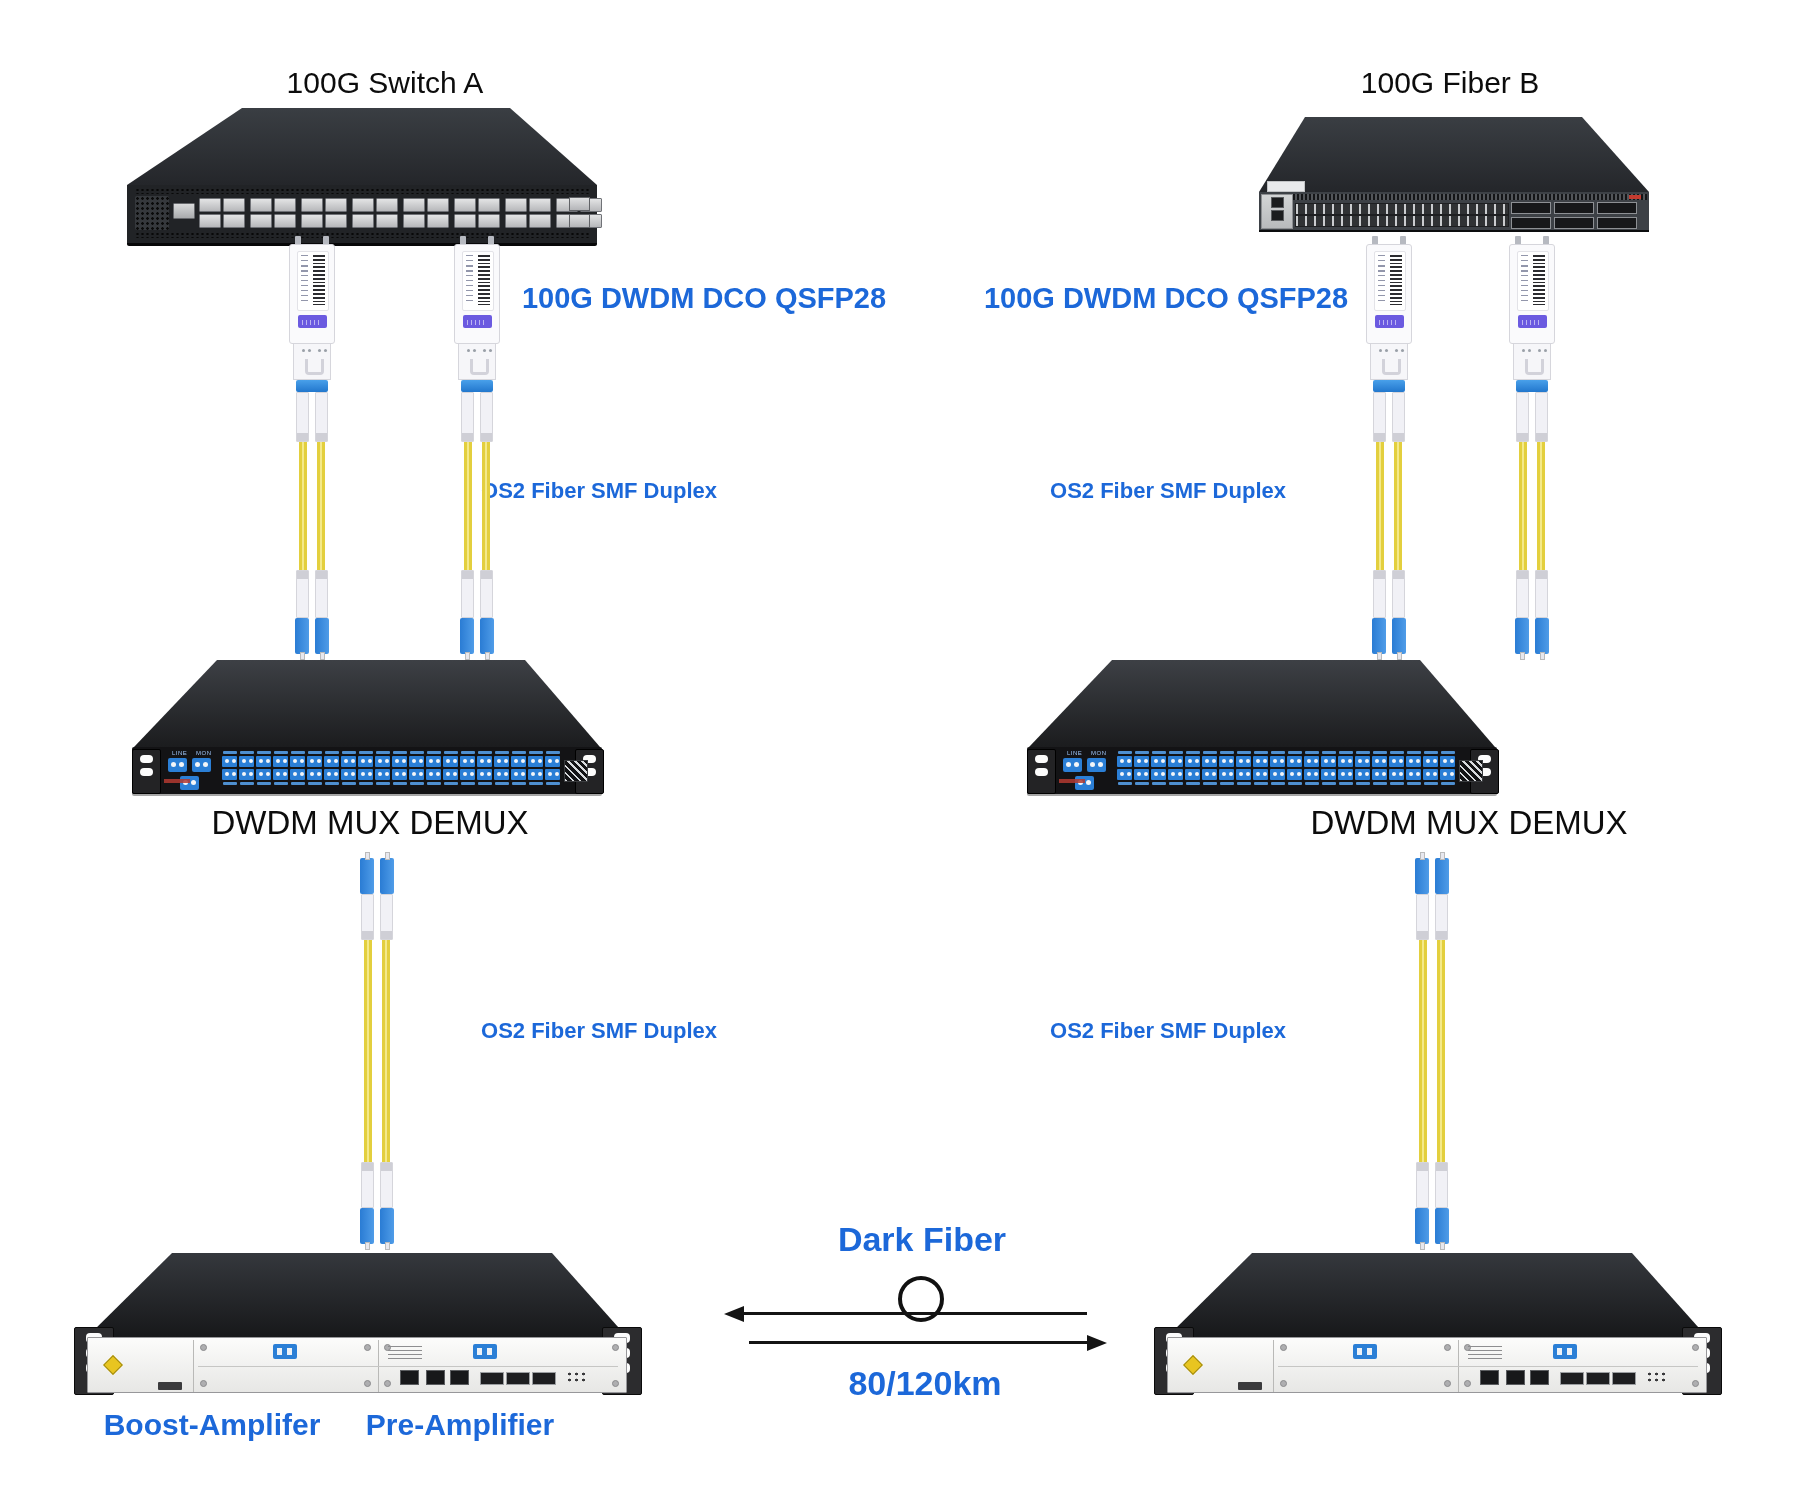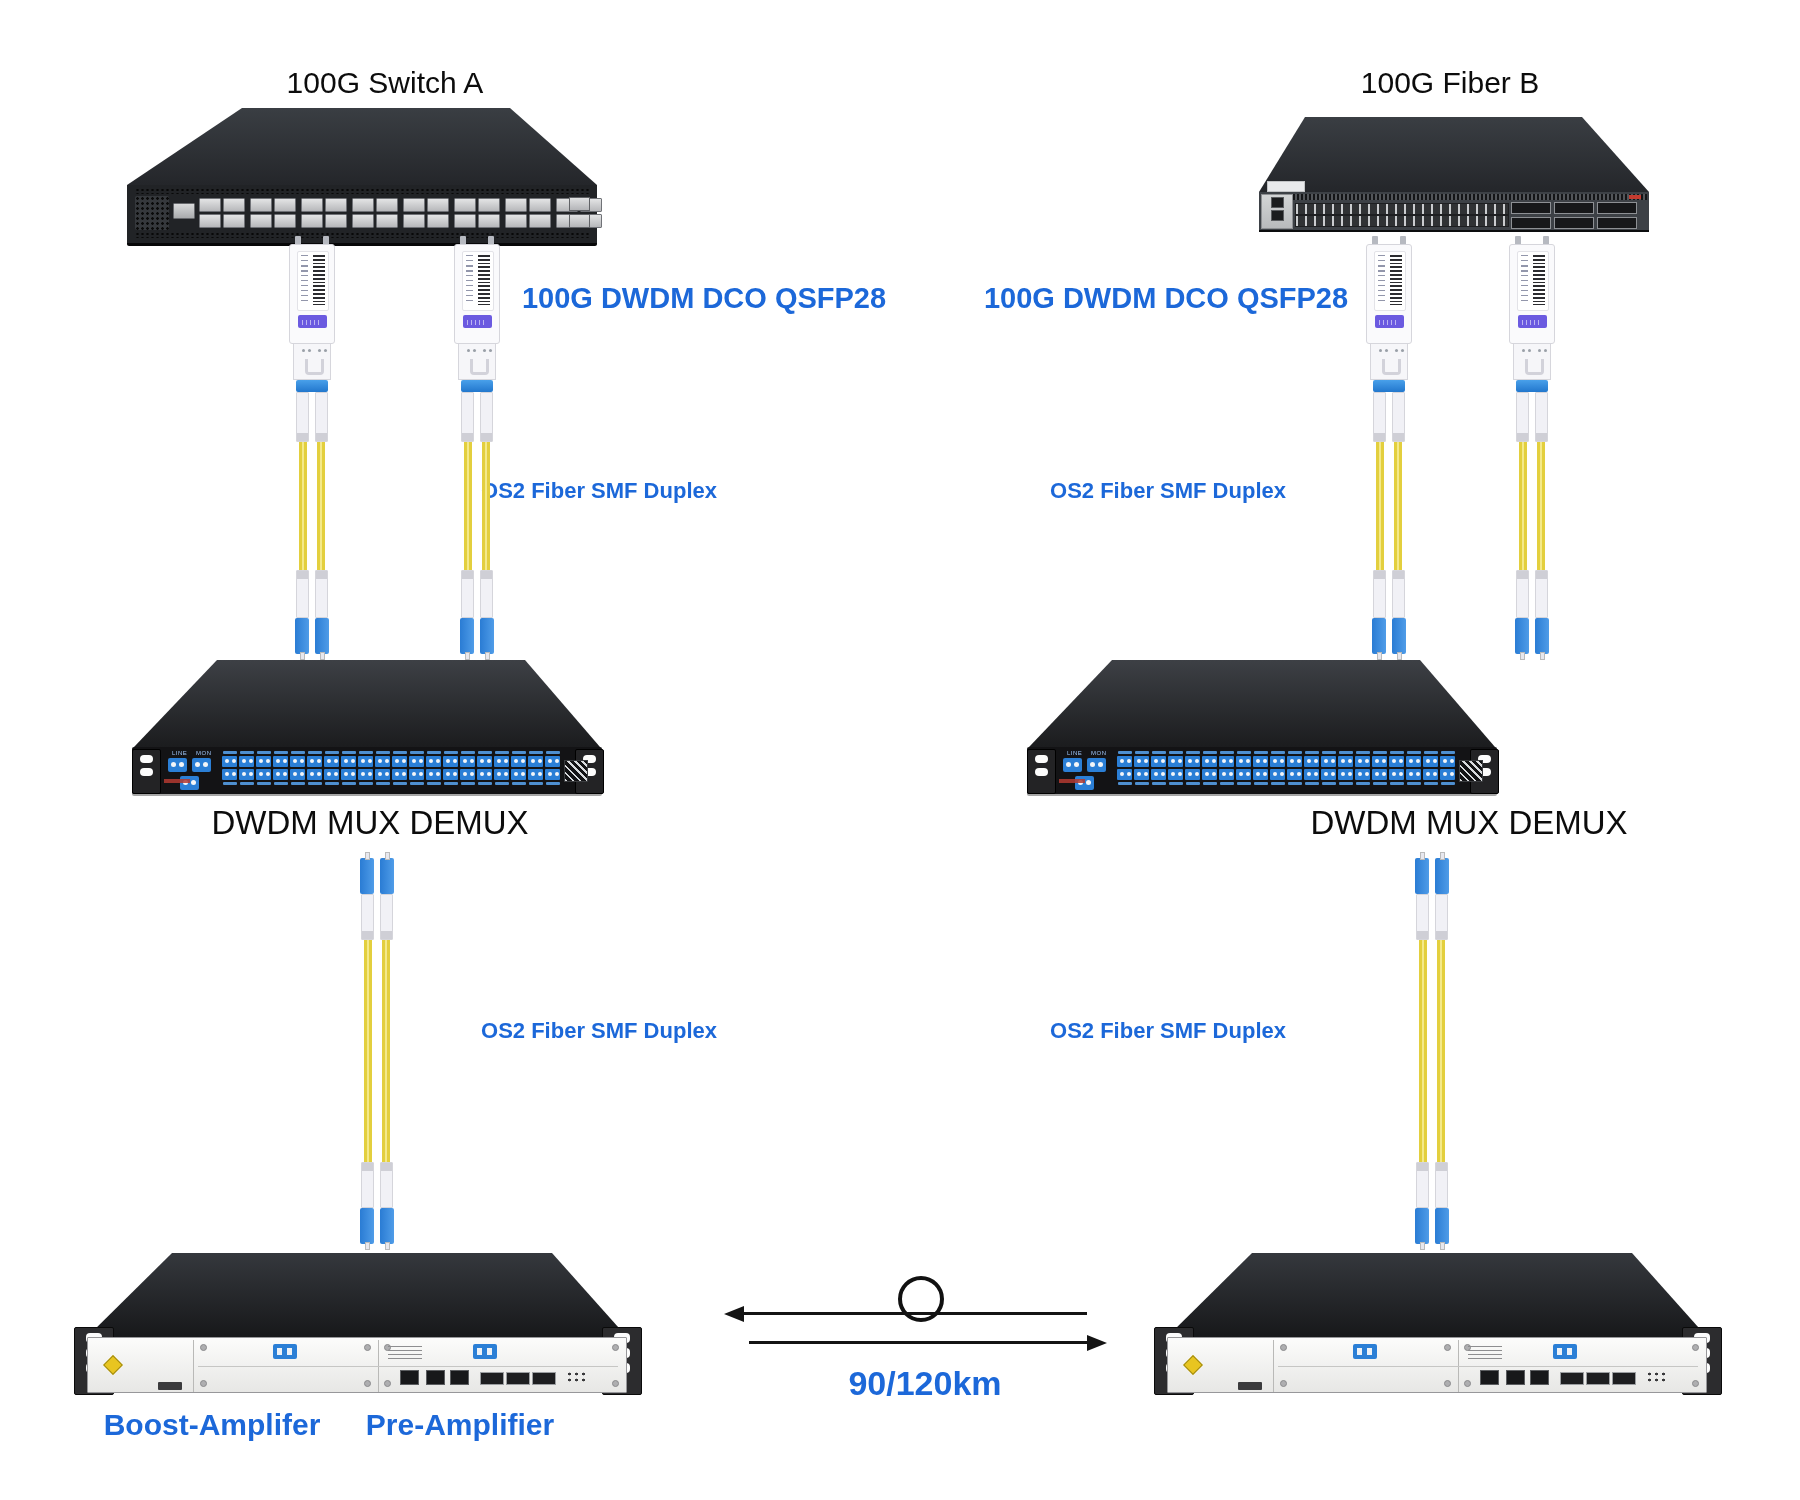--- a/index.html
+++ b/index.html
@@ -106,21 +106,22 @@
 
   <div class="lbl blue" style="left:417px;top:478px;width:300px;font-size:22px;font-weight:600;">OS2 Fiber SMF Duplex</div>
   <div class="lbl blue" style="left:986px;top:478px;width:300px;font-size:22px;font-weight:600;">OS2 Fiber SMF Duplex</div>
 
   <div class="lbl black" style="left:168px;top:804px;width:340px;font-size:33px;">DWDM MUX DEMUX</div>
   <div class="lbl black" style="left:1267px;top:804px;width:340px;font-size:33px;">DWDM MUX DEMUX</div>
 
   <div class="lbl blue" style="left:417px;top:1018px;width:300px;font-size:22px;font-weight:600;">OS2 Fiber SMF Duplex</div>
   <div class="lbl blue" style="left:986px;top:1018px;width:300px;font-size:22px;font-weight:600;">OS2 Fiber SMF Duplex</div>
 
-  <div class="lbl blue bold" style="left:743px;top:1364px;width:300px;font-size:34px;">90/120km</div>
+  <div class="lbl blue bold" style="left:740px;top:1220px;width:300px;font-size:34px;">Dark Fiber</div>
+  <div class="lbl blue bold" style="left:743px;top:1364px;width:300px;font-size:34px;">80/120km</div>
 
   <div class="lbl blue bold" style="left:30px;top:1408px;width:300px;font-size:30px;">Boost-Amplifer</div>
   <div class="lbl blue bold" style="left:278px;top:1408px;width:300px;font-size:30px;">Pre-Amplifier</div>
 
   <div class="loop-circle" style="left:866px;top:1276px;"></div>
   <div class="hline" style="left:705px;top:1312px;width:350px;"></div>
   <div class="arrhead-left" style="left:692px;top:1306px;"></div>
   <div class="hline" style="left:717px;top:1341px;width:350px;"></div>
   <div class="arrhead-right" style="left:1055px;top:1335px;"></div>
 

